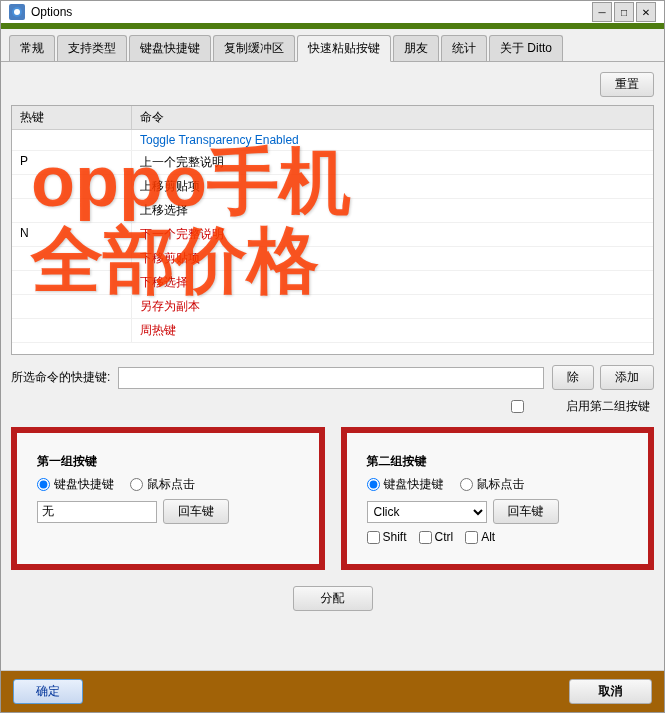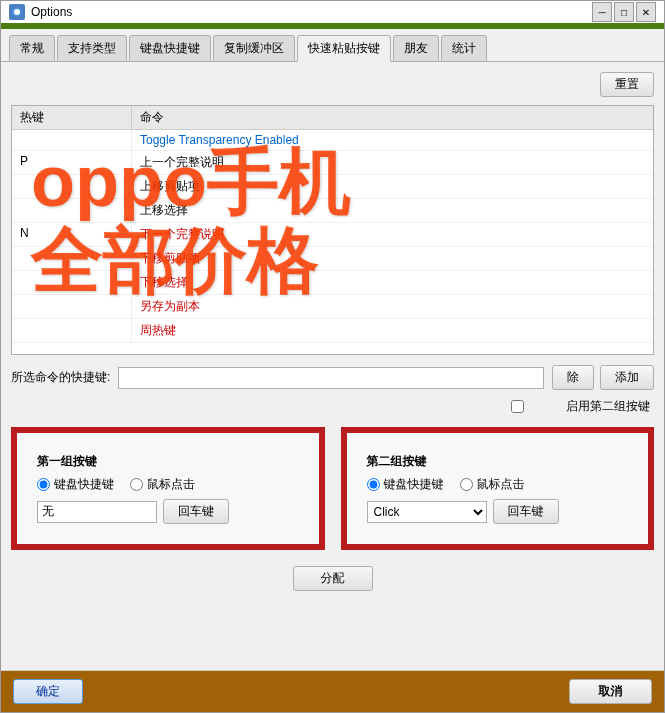--- a/index.html
+++ b/index.html
@@ -317,20 +317,21 @@
   </div>
 
   <div class="tab-bar">
   <div class="tab">常规</div>
       <div class="tab">支持类型</div>
       <div class="tab">键盘快捷键</div>
       <div class="tab">复制缓冲区</div>
       <div class="tab active">快速粘贴按键</div>
       <div class="tab">朋友</div>
       <div class="tab">统计</div>
+      <div class="tab">关于 Ditto</div>
     </div>
 
   <div class="content">
 
     <div class="watermark">
       <div>oppo手机</div>
       <div>全部价格</div>
     </div>
 
     <div class="reset-row">
@@ -426,20 +427,34 @@
             <input type="radio" name="group2type" style="">
             <span>鼠标点击</span>
           </label>
         </div>
         <div class="input-row">
           <select class="select-box">
             <option value="Click">Click</option>
           </select>
           <button class="btn">回车键</button>
         </div>
+        <div class="modifier-row">
+          <label class="modifier-label">
+            <input type="checkbox" style="">
+            <span>Shift</span>
+          </label>
+          <label class="modifier-label">
+            <input type="checkbox" style="">
+            <span>Ctrl</span>
+          </label>
+          <label class="modifier-label">
+            <input type="checkbox" style="">
+            <span>Alt</span>
+          </label>
+        </div>
       </div>
     </div>
 
     <div class="assign-row">
       <button class="btn" style="width: 80px;">分配</button>
     </div>
   </div>
 
   <div class="bottom-bar">
     <button class="btn btn-primary" style="width: 70px;">确定</button>

